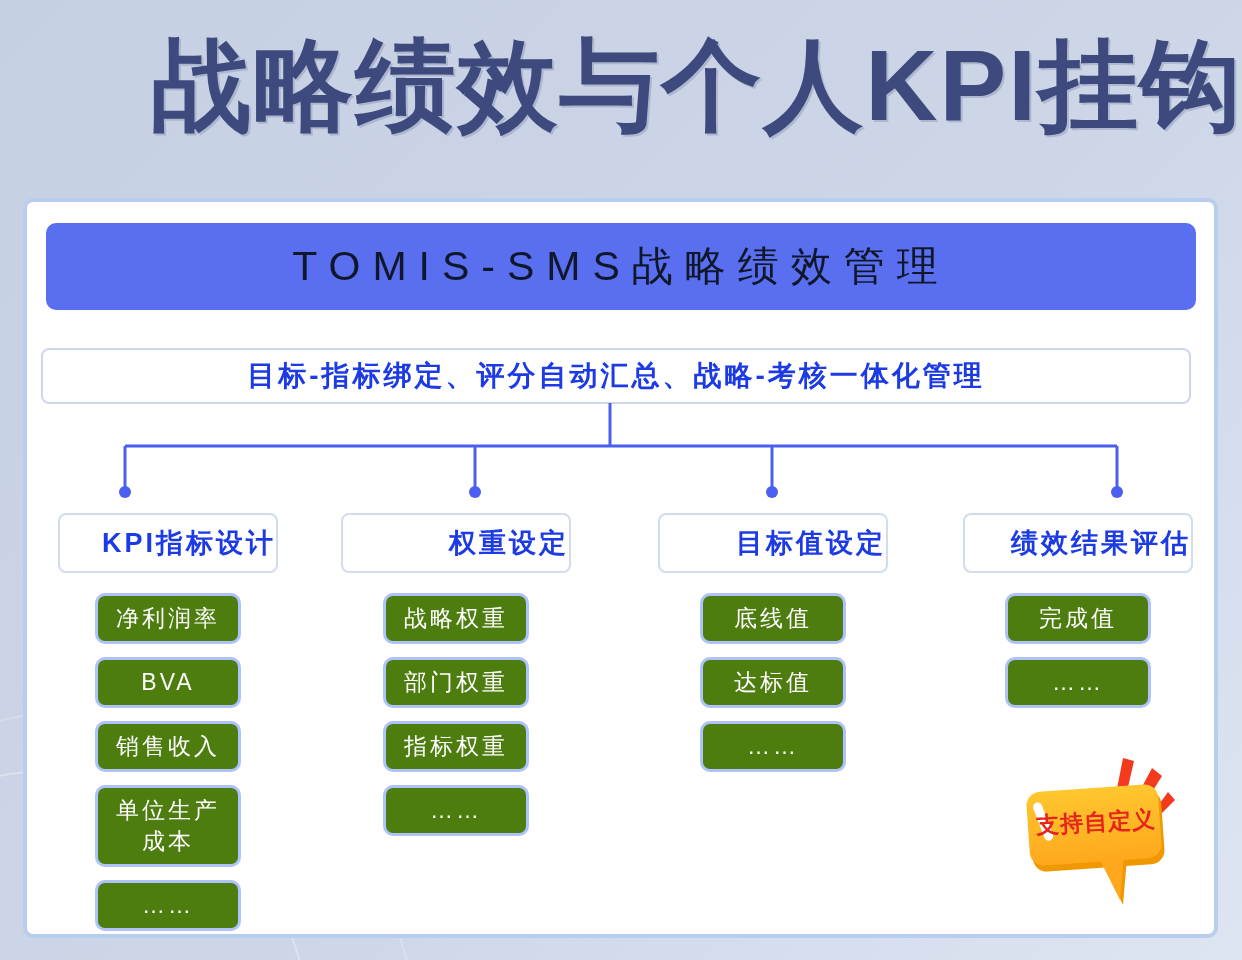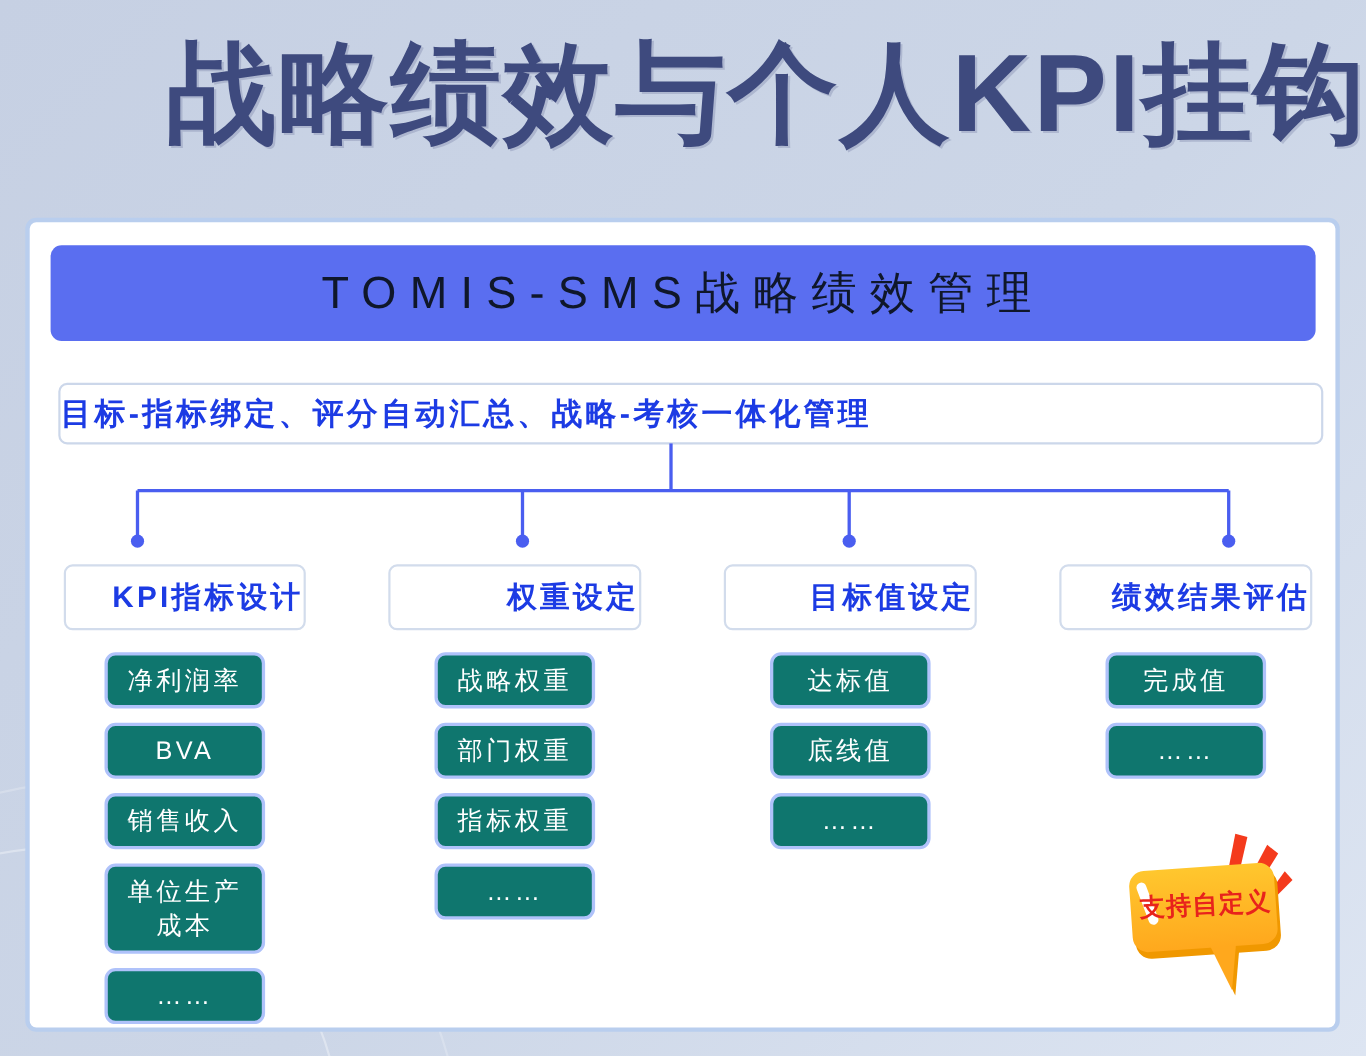--- a/index.html
+++ b/index.html
@@ -37,57 +37,57 @@
     width:1150px; height:87px;
     background:#5a6ef0;
     border-radius:10px;
     color:#0f172a;
     font-size:41px; font-weight:500; letter-spacing:12px;
     text-align:center; line-height:87px;
     white-space:nowrap;
   }
 
   .subtitle-box {
-    position:absolute; left:26px; top:146px;
+    position:absolute; left:14px; top:146px;
     width:1150px; height:56px;
     background:#ffffff;
     border:2px solid #ccd7ea;
     border-radius:8px;
     color:#1c3be4;
     font-size:28px; font-weight:700; letter-spacing:3px;
-    line-height:52px;
+    text-align:center; line-height:52px;
     white-space:nowrap;
   }
 
   .connector { position:absolute; left:0; top:201px; width:1187px; height:104px; }
 
   .col { position:absolute; top:311px; }
   .col.c1 { left:31px;  width:220px; }
-  .col.c2 { left:326px; width:230px; }
+  .col.c2 { left:314px; width:230px; }
   .col.c3 { left:631px; width:230px; }
   .col.c4 { left:936px; width:230px; }
 
   .col-header {
     width:100%; height:60px;
     background:#ffffff;
     border:2px solid #d2dcec;
     border-radius:8px;
     color:#1c3be4;
     font-size:27px; font-weight:700; letter-spacing:3px;
     text-align:right; line-height:56px;
     white-space:nowrap;
   }
 
   .leaves {
     margin-top:20px;
     display:flex; flex-direction:column; align-items:center; gap:13px;
   }
   .leaf {
     width:146px;
-    background:#0f766e;
+    background:#4d7c0f;
     border:3px solid #afc2fa;
     border-radius:10px;
     color:#ffffff;
     font-size:23px; font-weight:500; letter-spacing:3px;
     text-align:center;
     padding:7px 12px;
     line-height:31px;
   }
 
   .badge-svg { position:absolute; left:981px; top:546px; width:180px; height:160px; }
@@ -147,22 +147,22 @@
       <div class="leaf">战略权重</div>
       <div class="leaf">部门权重</div>
       <div class="leaf">指标权重</div>
       <div class="leaf">……</div>
     </div>
   </div>
 
   <div class="col c3">
     <div class="col-header">目标值设定</div>
     <div class="leaves">
+      <div class="leaf">底线值</div>
       <div class="leaf">达标值</div>
-      <div class="leaf">底线值</div>
       <div class="leaf">……</div>
     </div>
   </div>
 
   <div class="col c4">
     <div class="col-header">绩效结果评估</div>
     <div class="leaves">
       <div class="leaf">完成值</div>
       <div class="leaf">……</div>
     </div>

